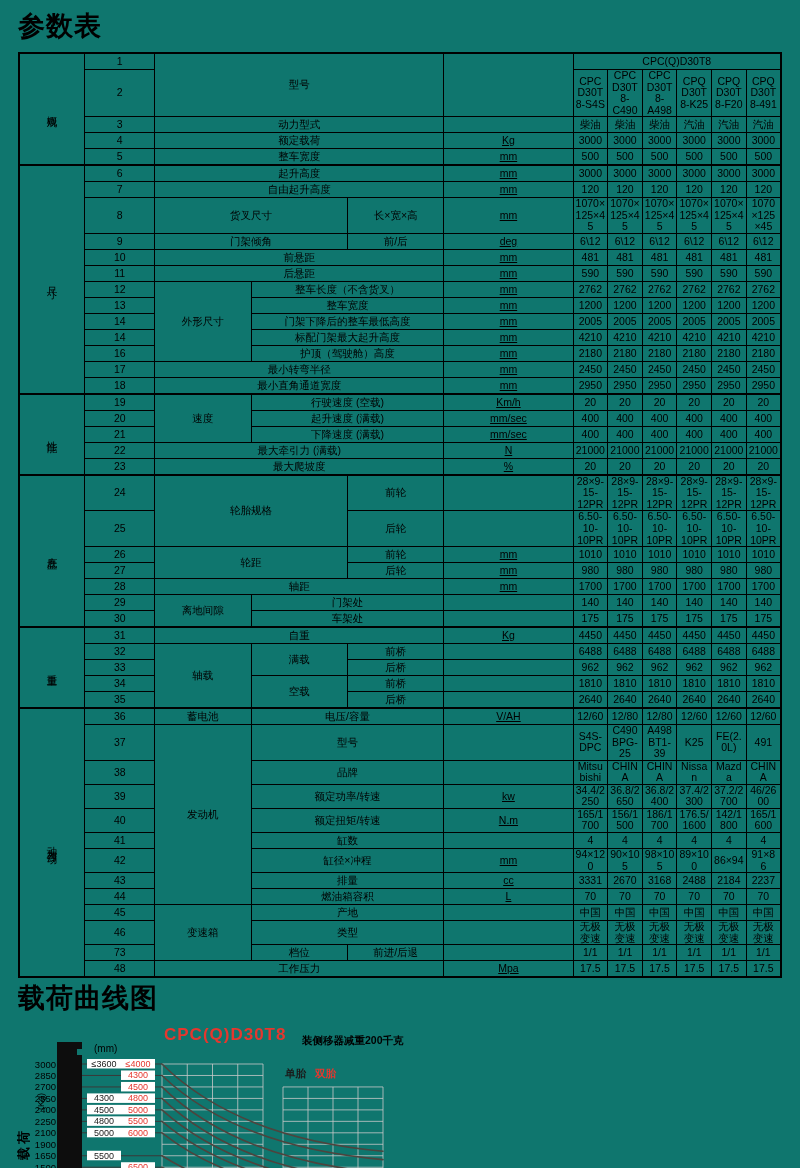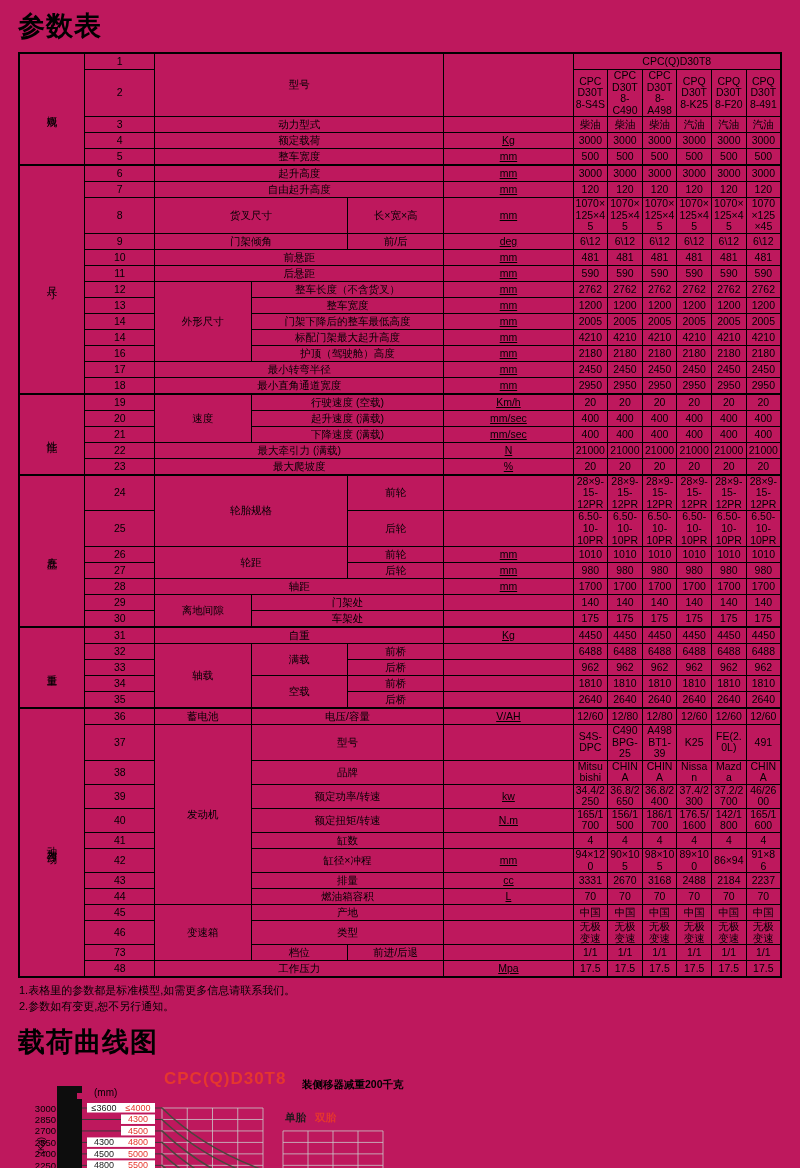--- a/index.html
+++ b/index.html
@@ -1,17 +1,17 @@
 <!DOCTYPE html>
 <html><head>
 <meta charset="utf-8">
 <style>
   html,body{margin:0;padding:0;background:#fff;}
   .page{width:800px;height:1168px;box-sizing:border-box;padding:6px 18px 0 18px;
-        font-family:"Liberation Sans","DejaVu Sans",sans-serif;color:#000;background:#be185d;overflow:hidden;}
+        font-family:"Liberation Sans","DejaVu Sans",sans-serif;color:#000;background:#0f766e;overflow:hidden;}
   h1.sec{font-size:27px;font-weight:bold;margin:2px 0 8px 0;letter-spacing:1px;}
   table.spec{border-collapse:collapse;table-layout:fixed;width:764px;border:2px solid #000;}
   table.spec td{border:1px solid #000;height:15px;line-height:1.1;font-size:10.5px;
        padding:0 2px;text-align:center;vertical-align:middle;overflow:hidden;word-break:break-word;}
   table.spec tr.grp td{border-top:2px solid #000;}
   td.cat{width:20px;padding:0;}
   td.num{width:22px;}
   td.nmA{width:107px;}
   td.nmB{width:63px;}
   td.nmC{width:55px;}
@@ -580,24 +580,20 @@
           <td class="val">17.5</td>
           <td class="val">17.5</td>
           <td class="val">17.5</td>
           <td class="val">17.5</td>
           <td class="val">17.5</td>
           <td class="val">17.5</td>
         </tr>
       </tbody>
     </table>
 
-  <div class="notes">
-    <div>1.表格里的参数都是标准模型,如需更多信息请联系我们。</div>
-    <div>2.参数如有变更,恕不另行通知。</div>
-  </div>
 
   <h1 class="sec" style="margin-bottom:2px;">载荷曲线图</h1>
 
   <div class="chart">
     <svg width="480" height="242" viewBox="0 0 480 242">
         <line x1="148" y1="46" x2="249" y2="46" stroke="#c9c9c9" stroke-width="0.8"></line>
         <line x1="148" y1="57.47" x2="249" y2="57.47" stroke="#c9c9c9" stroke-width="0.8"></line>
         <line x1="148" y1="68.94" x2="249" y2="68.94" stroke="#c9c9c9" stroke-width="0.8"></line>
         <line x1="148" y1="80.41" x2="249" y2="80.41" stroke="#c9c9c9" stroke-width="0.8"></line>
         <line x1="148" y1="91.88" x2="249" y2="91.88" stroke="#c9c9c9" stroke-width="0.8"></line>

